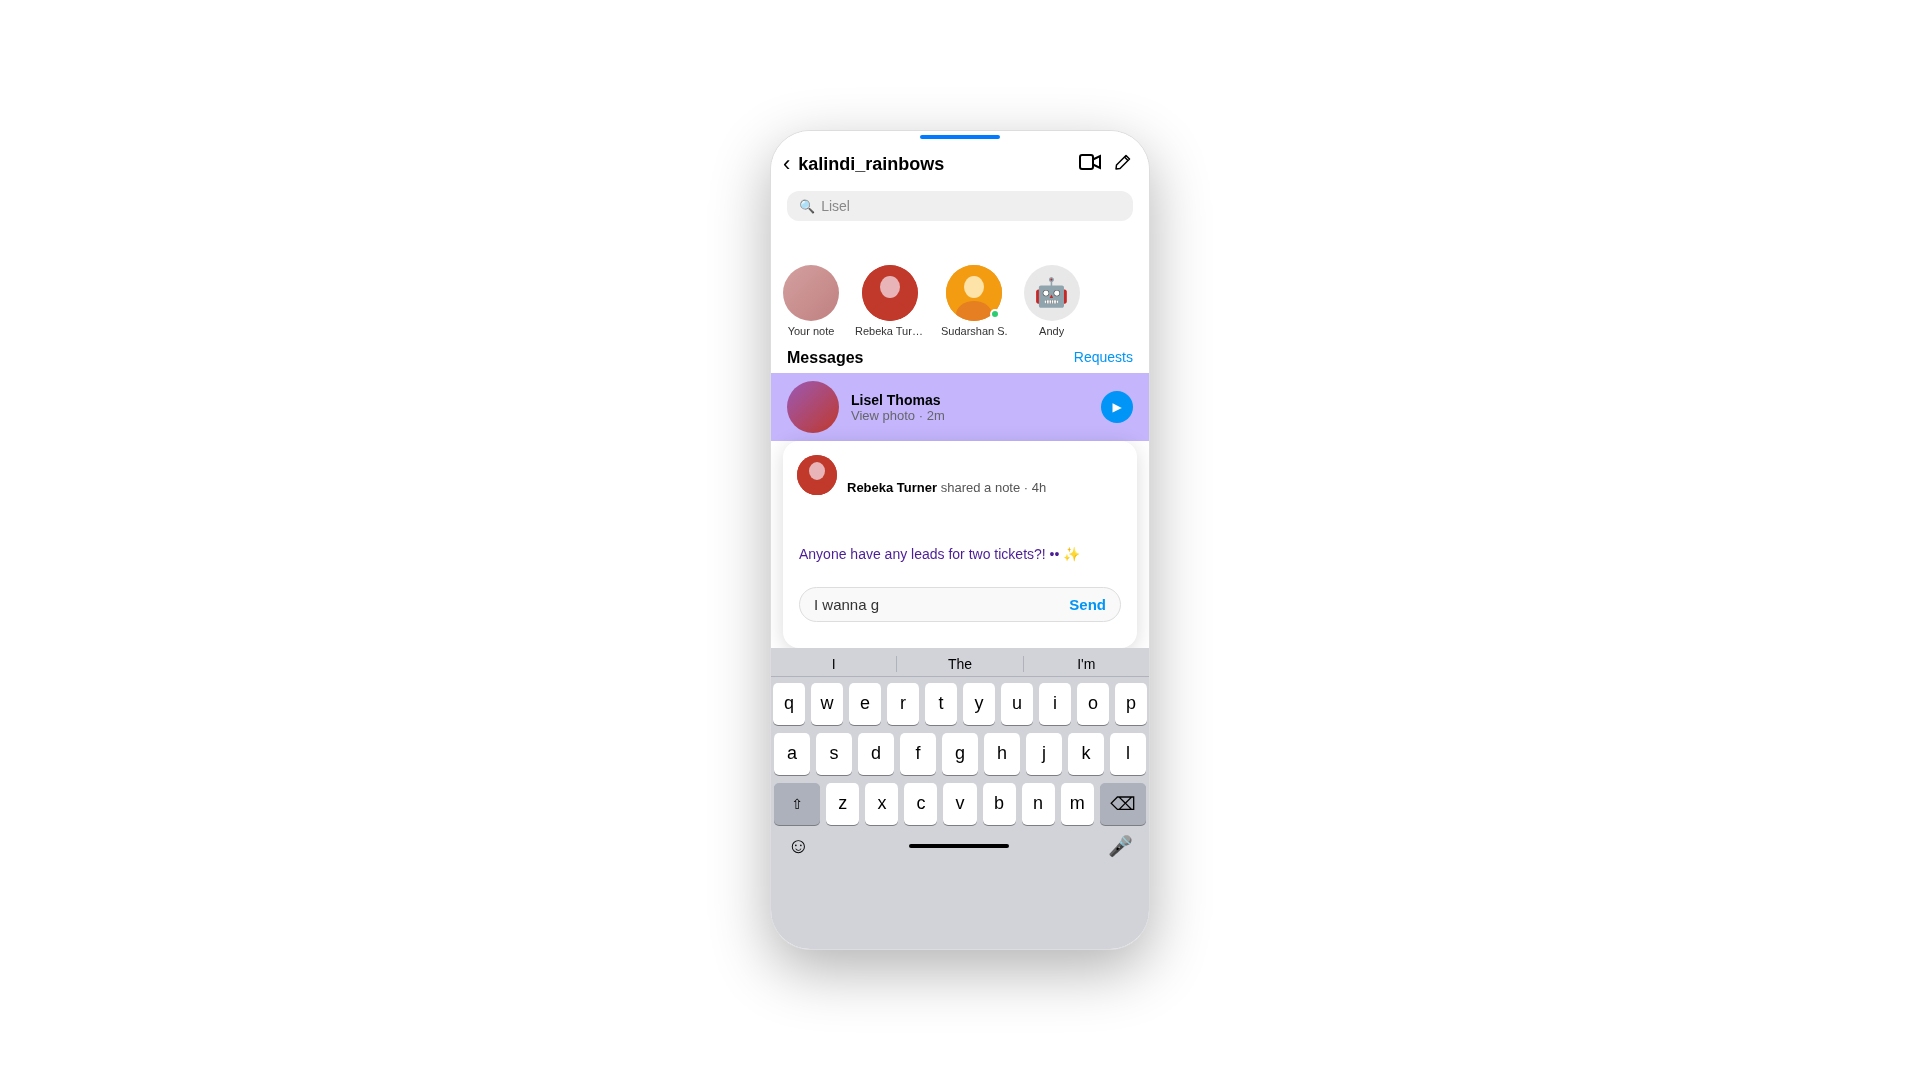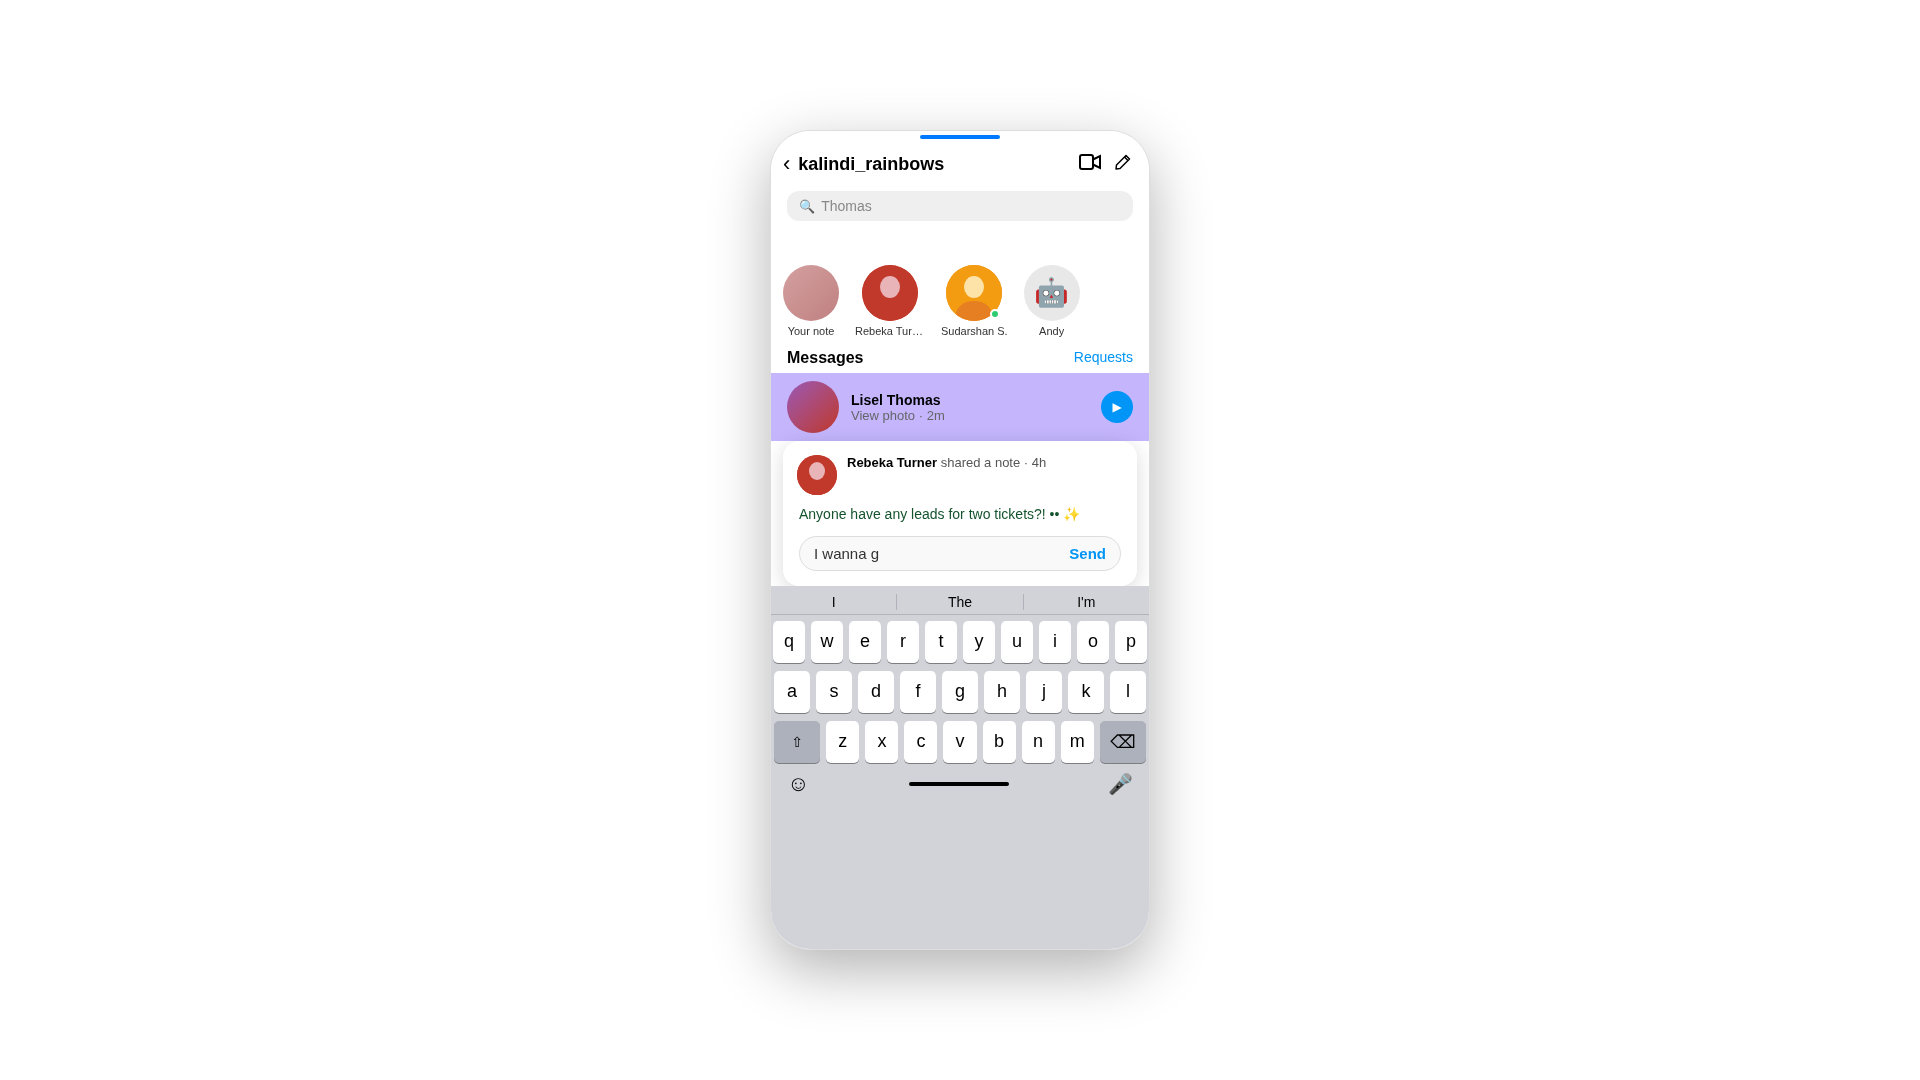--- a/index.html
+++ b/index.html
@@ -209,55 +209,56 @@
       border-radius: 16px;
       margin: 0 12px;
       padding: 14px;
       box-shadow: 0 4px 20px rgba(0,0,0,0.15);
       display: flex;
       flex-direction: column;
       gap: 10px;
     }
     .popup-header {
       display: flex;
-      align-items: flex-start;
+      align-items: flex-end;
       gap: 10px;
     }
     .popup-avatar {
       width: 40px;
       height: 40px;
       border-radius: 50%;
       background: linear-gradient(135deg, #c0392b 0%, #e74c3c 100%);
       flex-shrink: 0;
     }
     .popup-user-info {}
     .popup-user-line {
       font-size: 13px;
       color: #555;
     }
     .popup-user-name {
       font-weight: 700;
       color: #000;
     }
     .popup-note-text {
       font-size: 14px;
-      color: #14532d;
+      color: #4c1d95;
       line-height: 1.4;
       padding-left: 2px;
+      margin-top: 40px;
     }
     
     .message-input-row {
       display: flex;
       align-items: center;
       background: #f9f9f9;
       border: 1px solid #ddd;
       border-radius: 24px;
       padding: 8px 14px;
       gap: 20px;
-      margin: 1px 2px;
+      margin: 12px 2px;
     }
     .message-input-text {
       flex: 1;
       font-size: 15px;
       color: #333;
       background: transparent;
       border: none;
       outline: none;
     }
     .send-btn {
@@ -397,21 +398,21 @@
           <path d="M3 17L3.5 13 13 3.5 16.5 7 7 16.5 3 17z" stroke="#000" stroke-width="1.5" stroke-linejoin="round"></path>
           <path d="M11.5 5L15 8.5" stroke="#000" stroke-width="1.5"></path>
         </svg>
       </span>
     </div>
   </div>
 
   <div class="search-bar">
     <div class="search-input-wrap">
       <span class="search-icon-wrap">🔍</span>
-      <span class="search-placeholder">Thomas</span>
+      <span class="search-placeholder">Lisel</span>
     </div>
   </div>
 
   <div class="stories-row" style="margin-top: 30px;">
 
     <div class="story-item-wrap">
 
       <div class="story-avatar-your-note"></div>
       <span class="story-label">Your note</span>
     </div>

